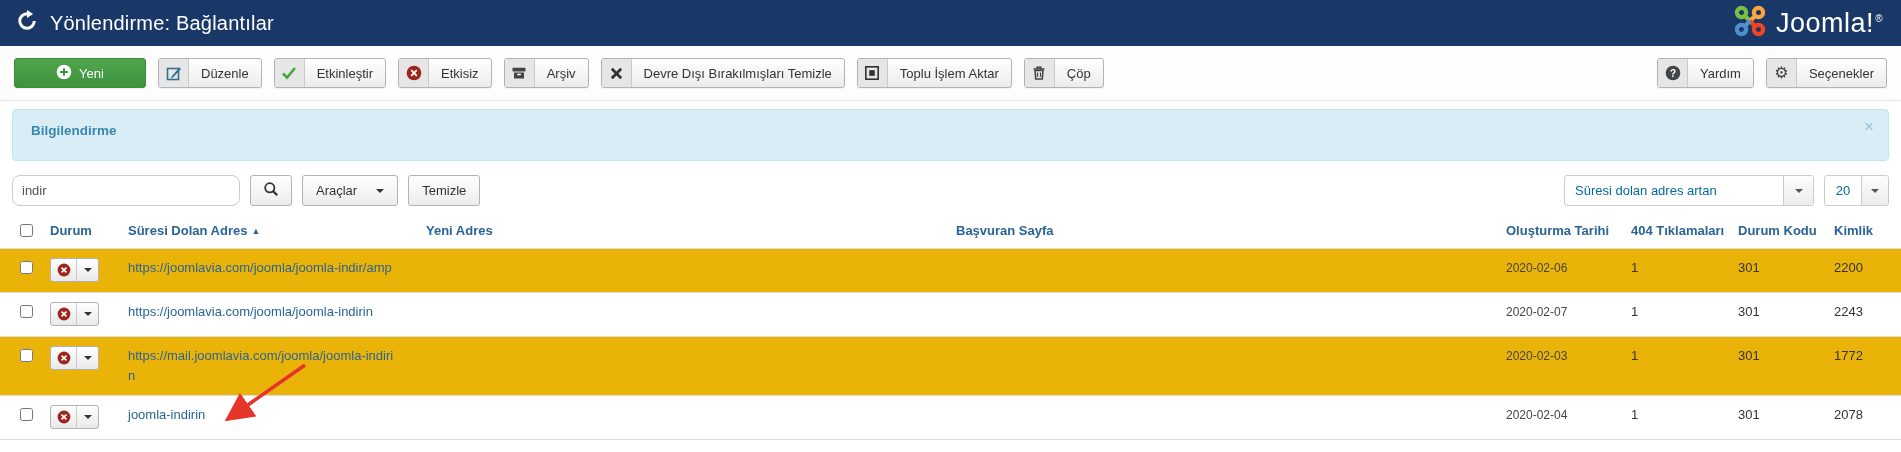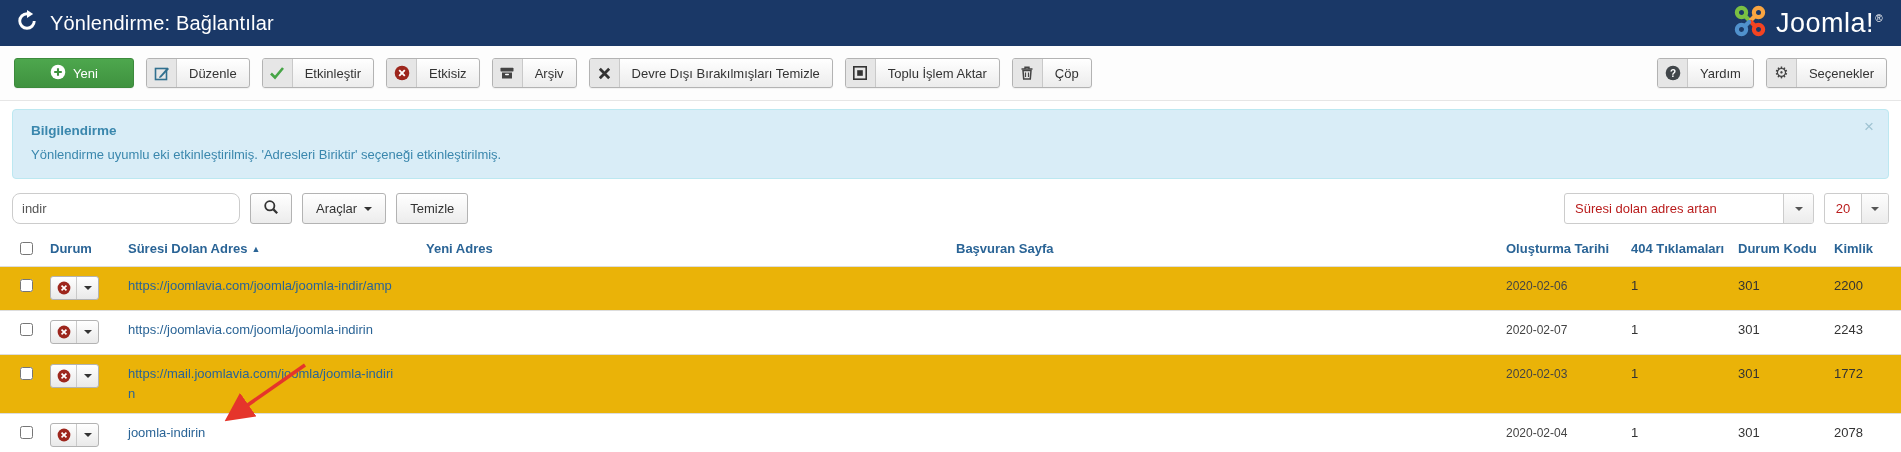--- a/index.html
+++ b/index.html
@@ -14,39 +14,39 @@
   .logo { display: flex; align-items: center; gap: 8px; }
   .logo-text { color: #fff; font-size: 27px; font-weight: 400; letter-spacing: .5px; }
   .logo-reg { color: #fff; font-size: 10px; vertical-align: super; margin-left: 1px; }
 
   
   .toolbar { display: flex; justify-content: space-between; align-items: flex-start; padding: 12px 14px; background: #fdfdfd; border-bottom: 1px solid #e6e6e6; }
   .btn-group-left, .btn-group-right { display: flex; gap: 12px; }
   .btn { display: flex; align-items: stretch; height: 30px; border: 1px solid #b3b3b3; border-radius: 3px; background: linear-gradient(#ffffff, #ececec); cursor: pointer; font-size: 13px; color: #333; overflow: hidden; box-shadow: 0 1px 1px rgba(0,0,0,.05); }
   .btn-ico { display: flex; align-items: center; justify-content: center; width: 30px; background: #e6e6e6; border-right: 1px solid #c9c9c9; }
   .btn-label { display: flex; align-items: center; padding: 0 12px; white-space: nowrap; }
-  .btn-success { background: linear-gradient(#4da74d, #3f923f); border-color: #3c8a3c; width: 120px; justify-content: center; align-items: center; gap: 7px; display: flex; }
+  .btn-success { background: linear-gradient(#4da74d, #3f923f); border-color: #3c8a3c; width: 132px; justify-content: center; align-items: center; gap: 7px; display: flex; }
   .btn-success .btn-label { color: #fff; padding: 0; }
   .glyph { font-family: "DejaVu Sans", sans-serif; line-height: 1; }
 
   
   .alert { position: relative; margin: 8px 12px 0; background: #d9edf7; border: 1px solid #bce8f1; border-radius: 4px; padding: 12px 34px 14px 18px; color: #3a87ad; }
   .alert-title { font-size: 13.5px; font-weight: bold; line-height: 18px; margin-bottom: 6px; }
   .alert-msg { font-size: 13px; line-height: 18px; }
   .alert-close { position: absolute; top: 8px; right: 14px; font-size: 17px; color: #9fc3d2; cursor: pointer; line-height: 1; background: none; border: none; }
 
   
   .filterbar { display: flex; align-items: center; gap: 10px; margin: 14px 12px 0; height: 31px; }
   .search-input { width: 228px; height: 31px; border: 1px solid #ccc; border-radius: 8px; padding: 0 9px; font-size: 13px; color: #555; font-family: "Liberation Sans", sans-serif; }
   .icon-btn { width: 42px; height: 31px; border: 1px solid #b3b3b3; border-radius: 3px; background: linear-gradient(#fff,#ececec); display: flex; align-items: center; justify-content: center; cursor: pointer; }
-  .small-btn { height: 31px; border: 1px solid #b3b3b3; border-radius: 3px; background: linear-gradient(#fff,#ececec); display: flex; align-items: center; gap: 7px; padding: 0 13px; font-size: 13px; color: #333; cursor: pointer; }
+  .small-btn { height: 31px; border: 1px solid #b3b3b3; border-radius: 3px; background: linear-gradient(#fff,#ececec); display: flex; align-items: center; gap: 19px; padding: 0 13px; font-size: 13px; color: #333; cursor: pointer; }
   .caret-down { width: 0; height: 0; border-left: 4px solid transparent; border-right: 4px solid transparent; border-top: 4px solid #333; display: inline-block; }
   .filter-right { margin-left: auto; display: flex; gap: 10px; }
   .fake-select { display: flex; height: 31px; border: 1px solid #ccc; border-radius: 3px; overflow: hidden; background: #fff; cursor: pointer; }
-  .fs-text { display: flex; align-items: center; padding: 0 10px; font-size: 13px; color: #b91c1c; white-space: nowrap; }
+  .fs-text { display: flex; align-items: center; padding: 0 10px; font-size: 13px; color: #0369a1; white-space: nowrap; }
   .fs-caret { display: flex; align-items: center; justify-content: center; width: 30px; border-left: 1px solid #ccc; background: linear-gradient(#fdfdfd,#ececec); }
   .fs-caret .caret-down { border-top-color: #555; }
   .sort-select .fs-text { width: 218px; }
   .limit-select .fs-text { width: 36px; justify-content: center; }
   .limit-select .fs-caret { width: 27px; }
 
   
   table { width: 1901px; border-collapse: collapse; table-layout: fixed; margin-top: 10px; }
   col.c-cb { width: 50px; } col.c-status { width: 78px; } col.c-exp { width: 298px; }
   col.c-new { width: 530px; } col.c-ref { width: 550px; } col.c-date { width: 125px; }
@@ -204,21 +204,20 @@
             <span class="glyph" style="font-size:16px;color:#444;">⚙</span>
           </span>
         <span class="btn-label">Seçenekler</span>
       </button>
     </div>
   </div>
 
   <div class="alert">
     <button class="alert-close">×</button>
     <div class="alert-title">Bilgilendirme</div>
-    <div class="alert-msg">Yönlendirme uyumlu eki etkinleştirilmiş. 'Adresleri Biriktir' seçeneği etkinleştirilmiş.</div>
   </div>
 
   <div class="filterbar">
     <input class="search-input" type="text" value="indir" style="">
     <button class="icon-btn">
       <span>
         <svg width="16" height="16" viewBox="0 0 16 16">
           <circle cx="6.8" cy="6.8" r="4.6" fill="none" stroke="#333" stroke-width="1.8"></circle>
           <line x1="10.4" y1="10.4" x2="14.2" y2="14.2" stroke="#333" stroke-width="2.2"></line>
         </svg>

